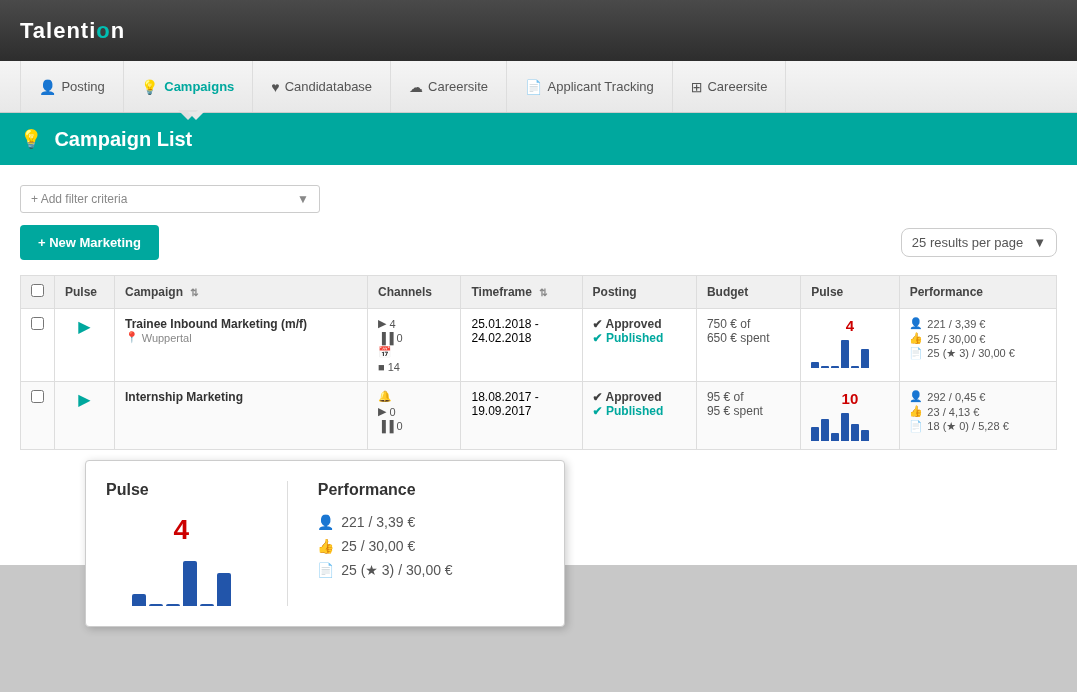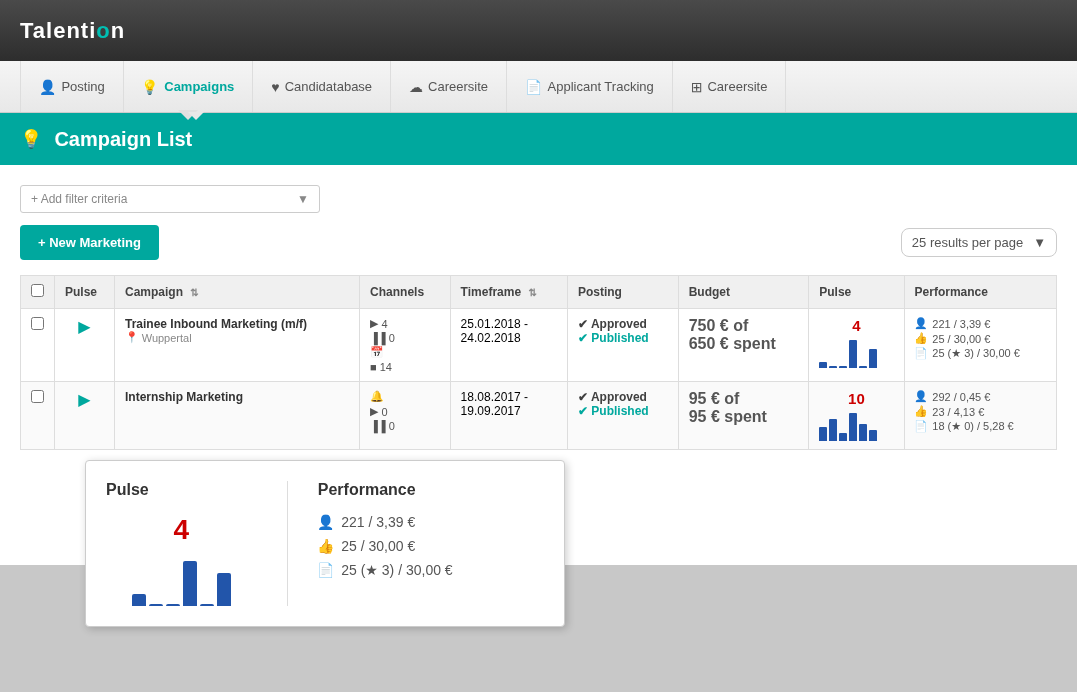--- a/index.html
+++ b/index.html
@@ -185,21 +185,21 @@
 
     .campaign-name { font-weight: bold; color: #333; }
     .campaign-location { color: #888; font-size: 11px; display: flex; align-items: center; gap: 3px; }
 
     .channel-icons { display: flex; flex-direction: column; gap: 2px; font-size: 11px; color: #555; }
     .channel-row { display: flex; align-items: center; gap: 3px; }
 
     .status-approved { color: #404040; font-weight: bold; display: flex; align-items: center; gap: 3px; }
     .status-published { color: #00a89e; font-weight: bold; display: flex; align-items: center; gap: 3px; }
 
-    .budget-text { color: #555; font-size: 16px; font-weight: bold; }
+    .budget-text { color: #555; font-size: 12px; }
 
     .pulse-number { color: #cc0000; font-weight: bold; font-size: 15px; text-align: center; }
 
     
     .pulse-bars {
       display: flex;
       align-items: flex-end;
       gap: 2px;
       height: 30px;
       margin-top: 4px;

